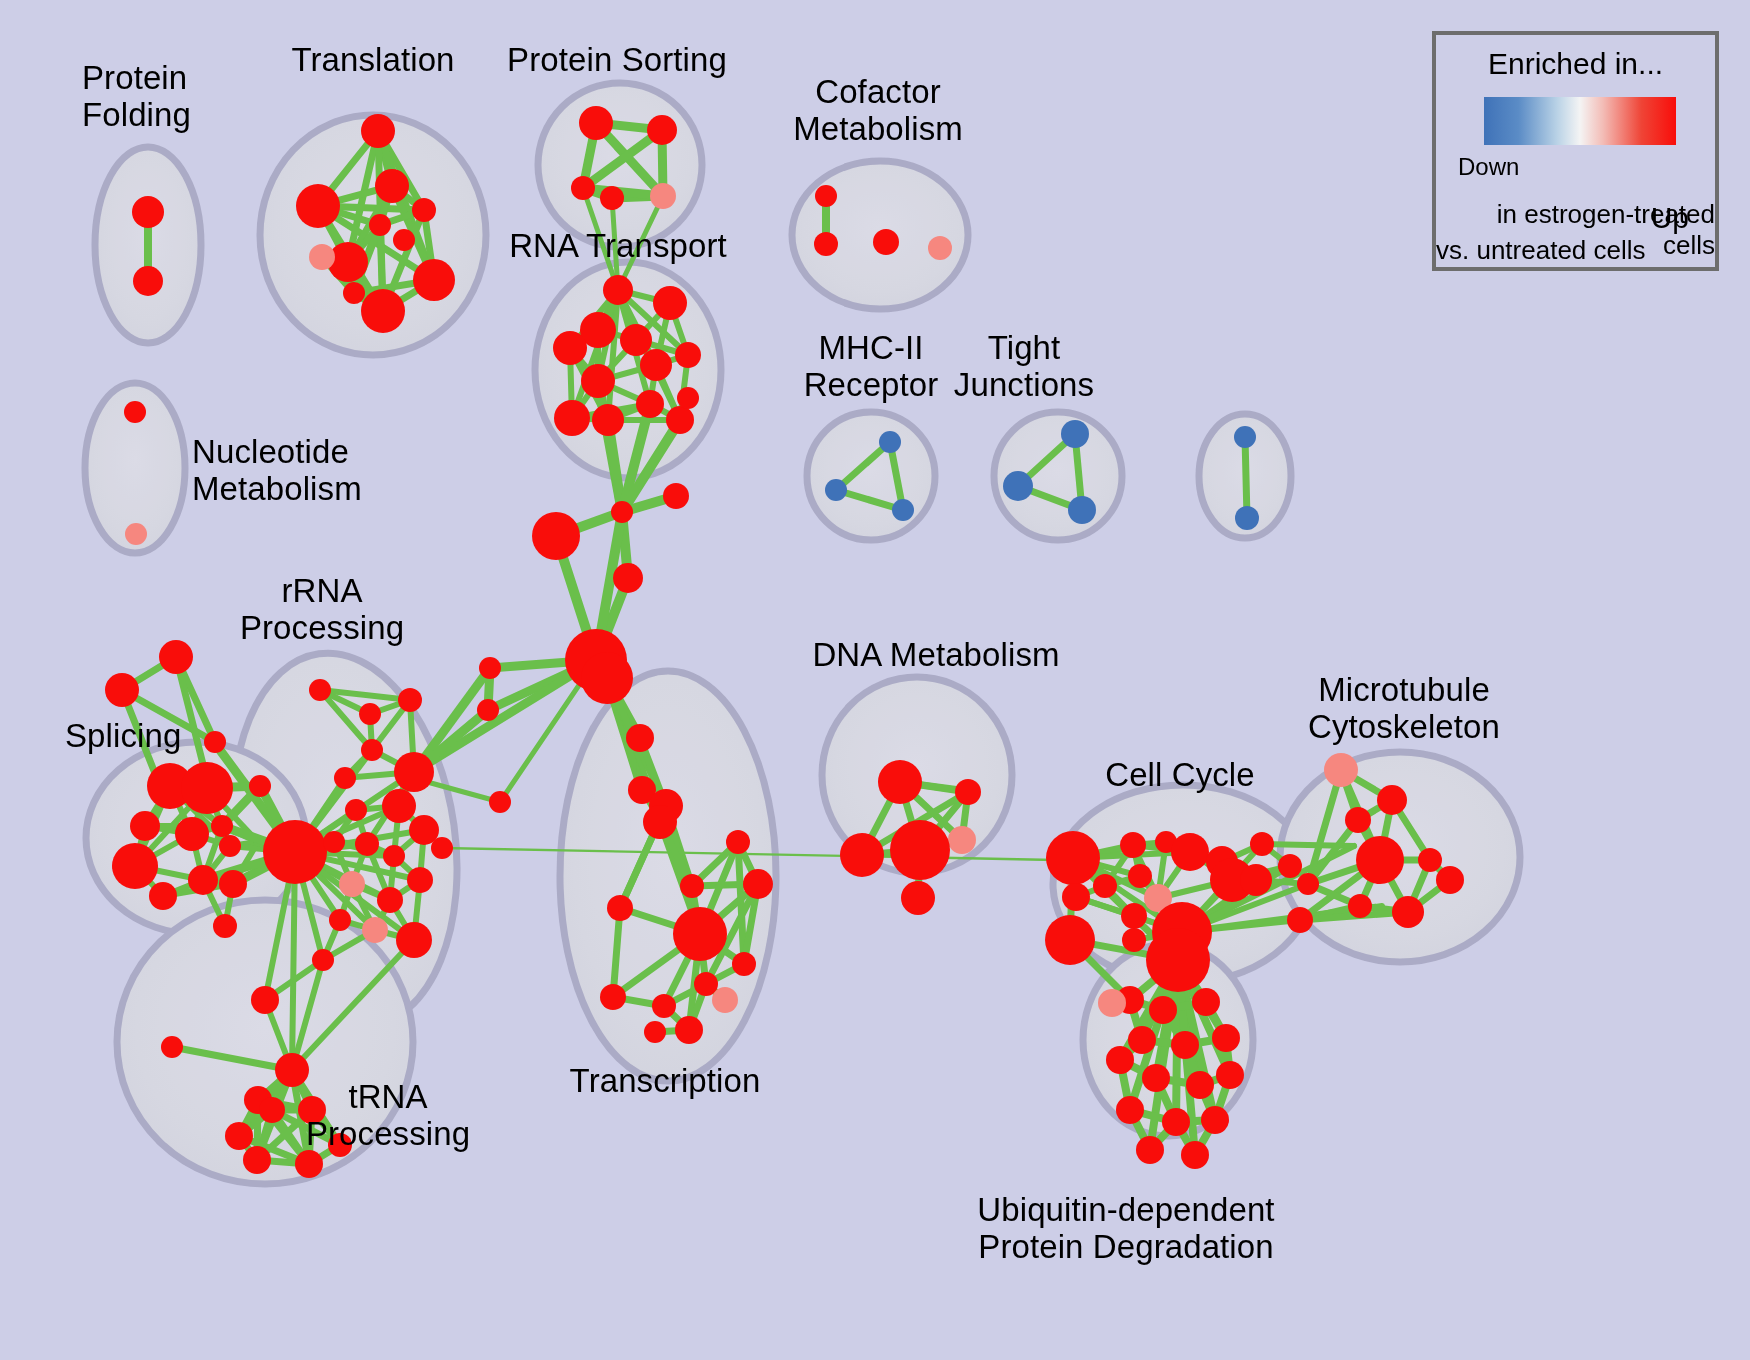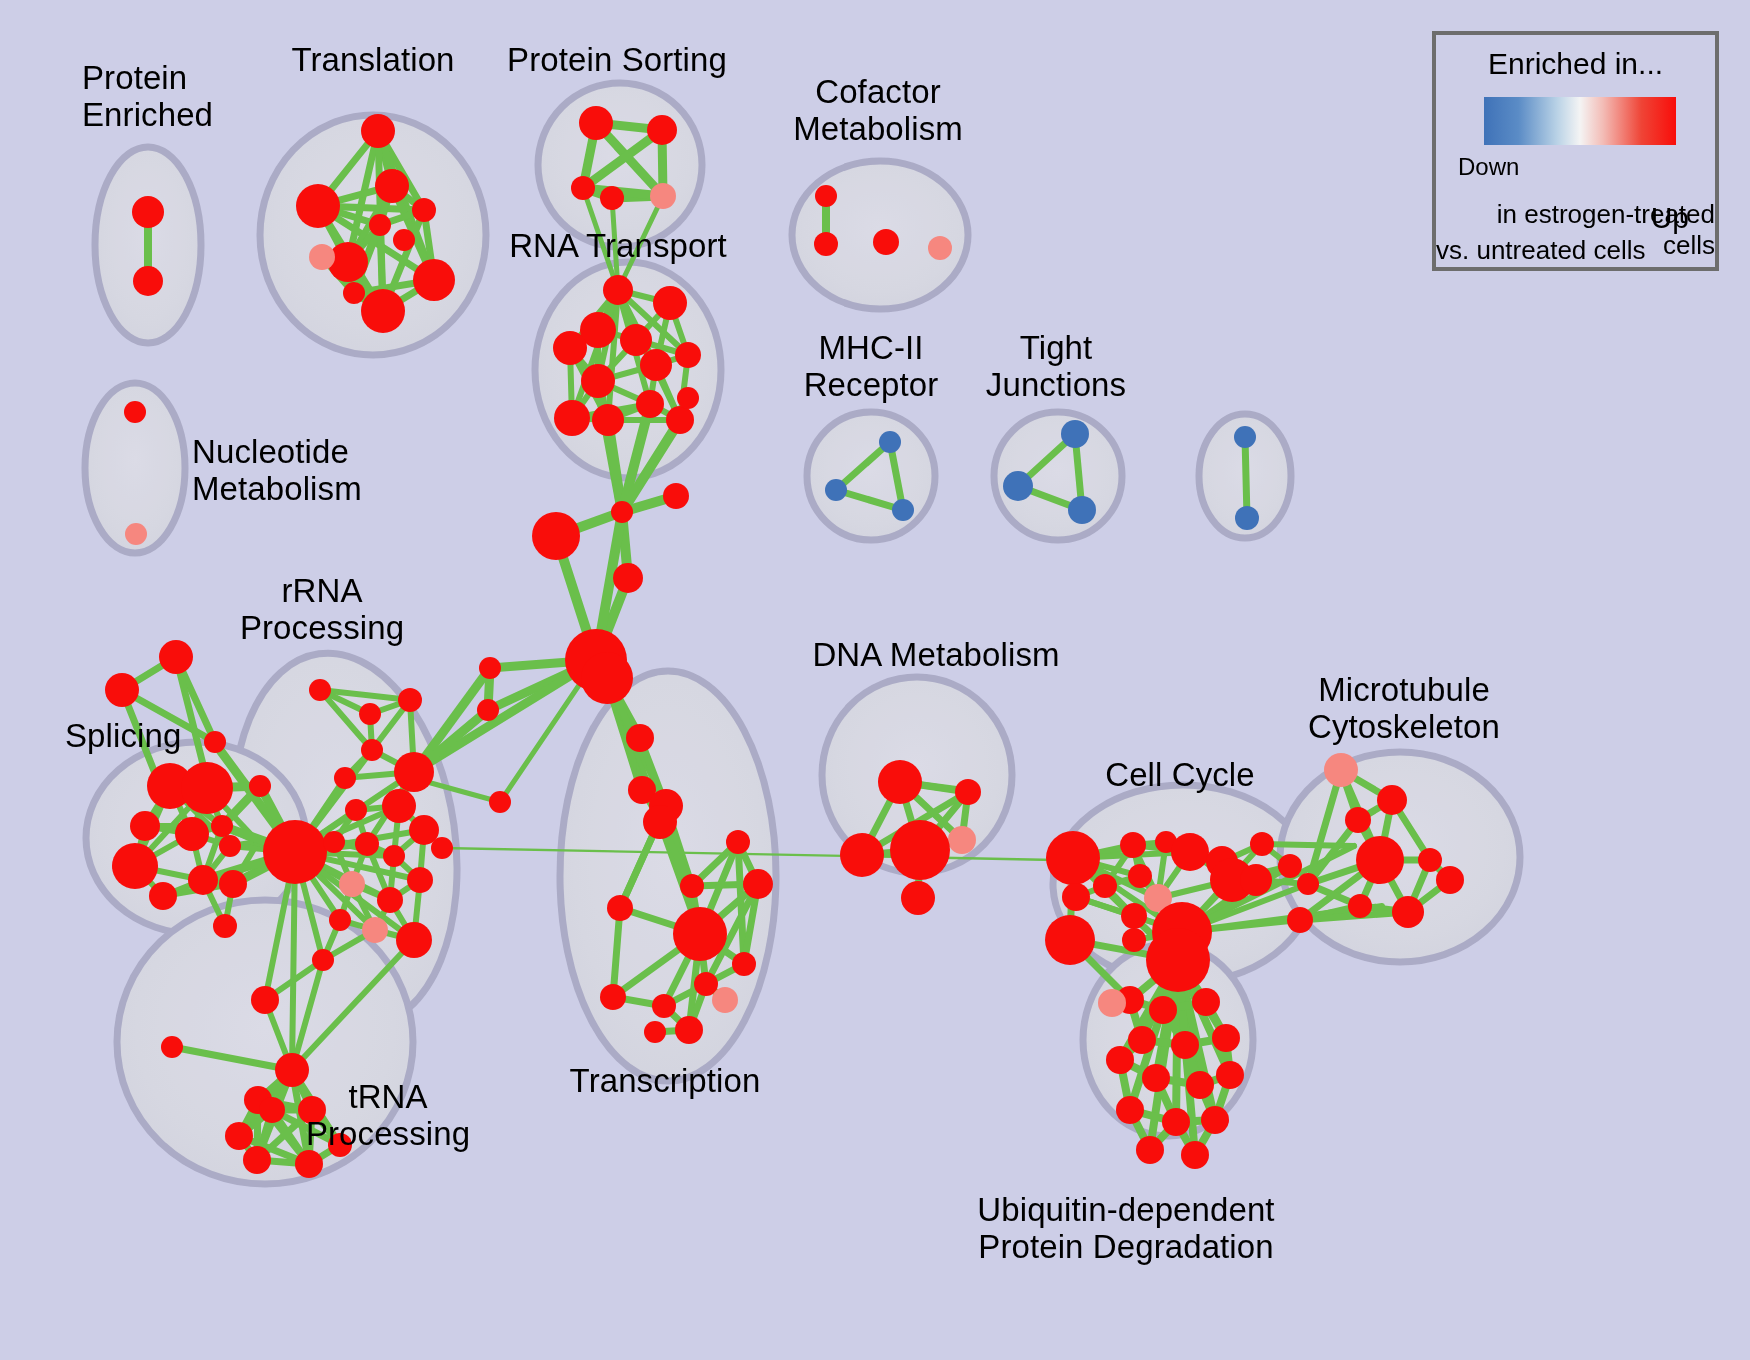--- a/index.html
+++ b/index.html
@@ -695,31 +695,31 @@
       <circle cx="1130" cy="1110" r="14" fill="#f90d0a"></circle>
       <circle cx="1176" cy="1122" r="14" fill="#f90d0a"></circle>
       <circle cx="1215" cy="1120" r="14" fill="#f90d0a"></circle>
       <circle cx="1150" cy="1150" r="14" fill="#f90d0a"></circle>
       <circle cx="1195" cy="1155" r="14" fill="#f90d0a"></circle>
       <circle cx="1112" cy="1003" r="14" fill="#f6877f"></circle>
     </g>
   </svg>
 
   <div class="cl-label l" style="left:82px;top:60px">Protein
-Enriched</div>
+Folding</div>
   <div class="cl-label c" style="left:373px;top:42px">Translation</div>
   <div class="cl-label c" style="left:617px;top:42px">Protein Sorting</div>
   <div class="cl-label c" style="left:878px;top:74px">Cofactor
 Metabolism</div>
   <div class="cl-label c" style="left:618px;top:228px">RNA Transport</div>
   <div class="cl-label l" style="left:192px;top:434px">Nucleotide
 Metabolism</div>
   <div class="cl-label c" style="left:871px;top:330px">MHC-II
 Receptor</div>
-  <div class="cl-label c" style="left:1056px;top:330px">Tight
+  <div class="cl-label c" style="left:1024px;top:330px">Tight
 Junctions</div>
   <div class="cl-label c" style="left:322px;top:573px">rRNA
 Processing</div>
   <div class="cl-label l" style="left:65px;top:718px">Splicing</div>
   <div class="cl-label c" style="left:388px;top:1079px">tRNA
 Processing</div>
   <div class="cl-label c" style="left:665px;top:1063px">Transcription</div>
   <div class="cl-label c" style="left:936px;top:637px">DNA Metabolism</div>
   <div class="cl-label c" style="left:1180px;top:757px">Cell Cycle</div>
   <div class="cl-label c" style="left:1404px;top:672px">Microtubule

